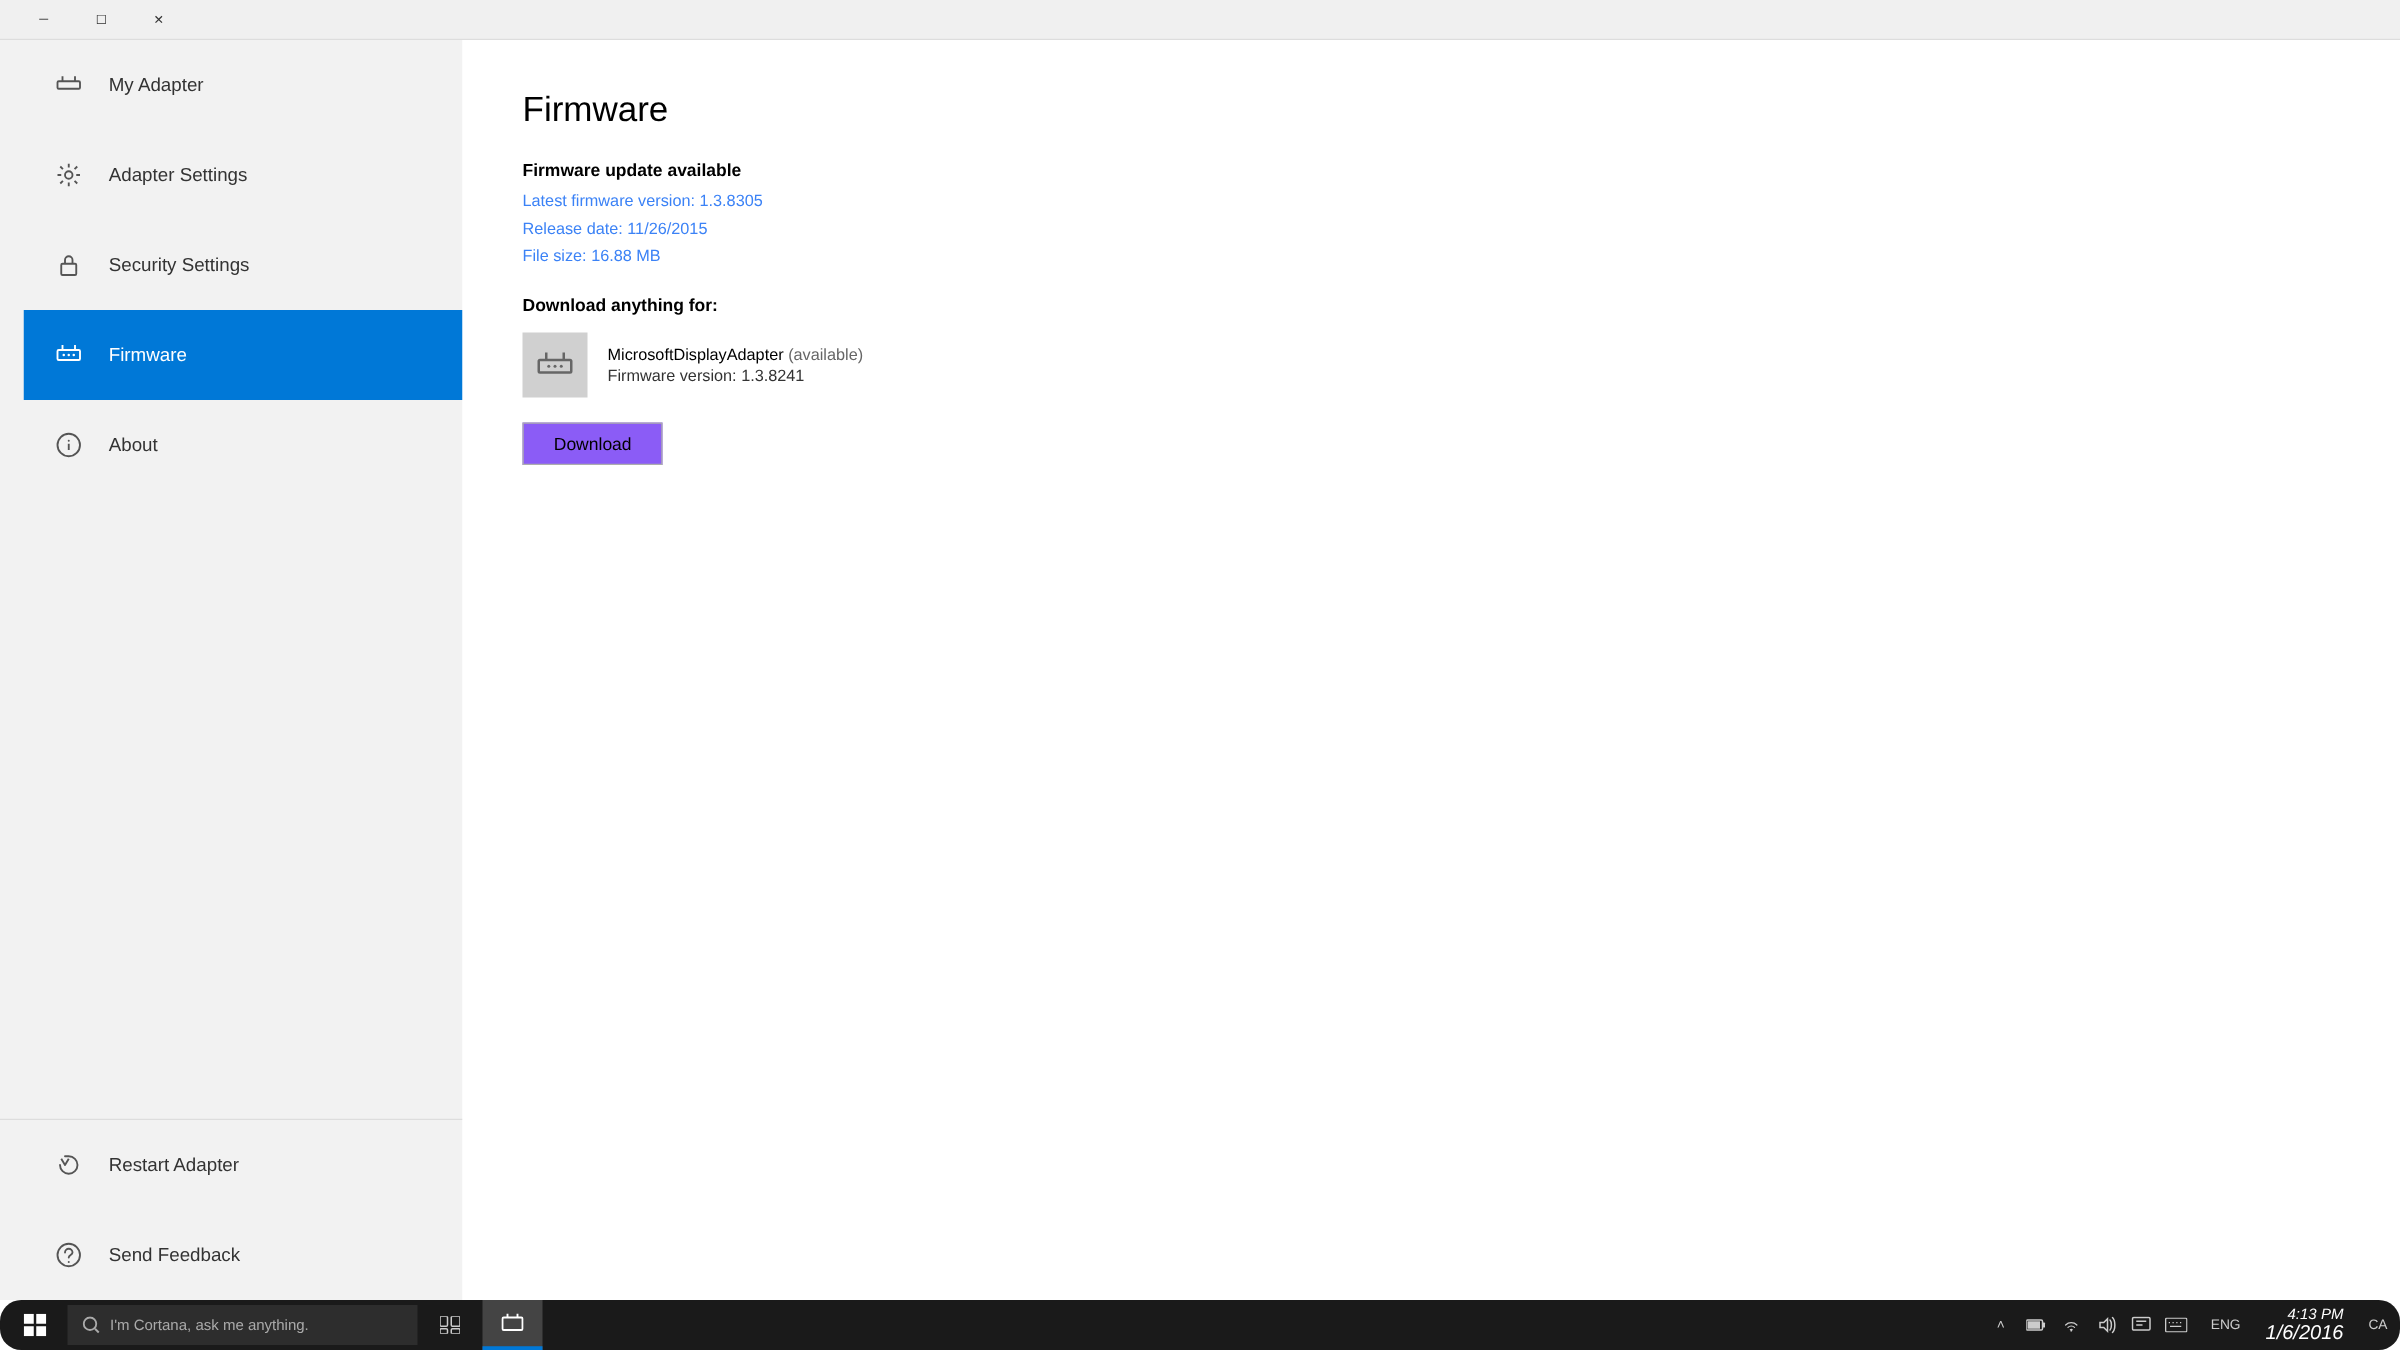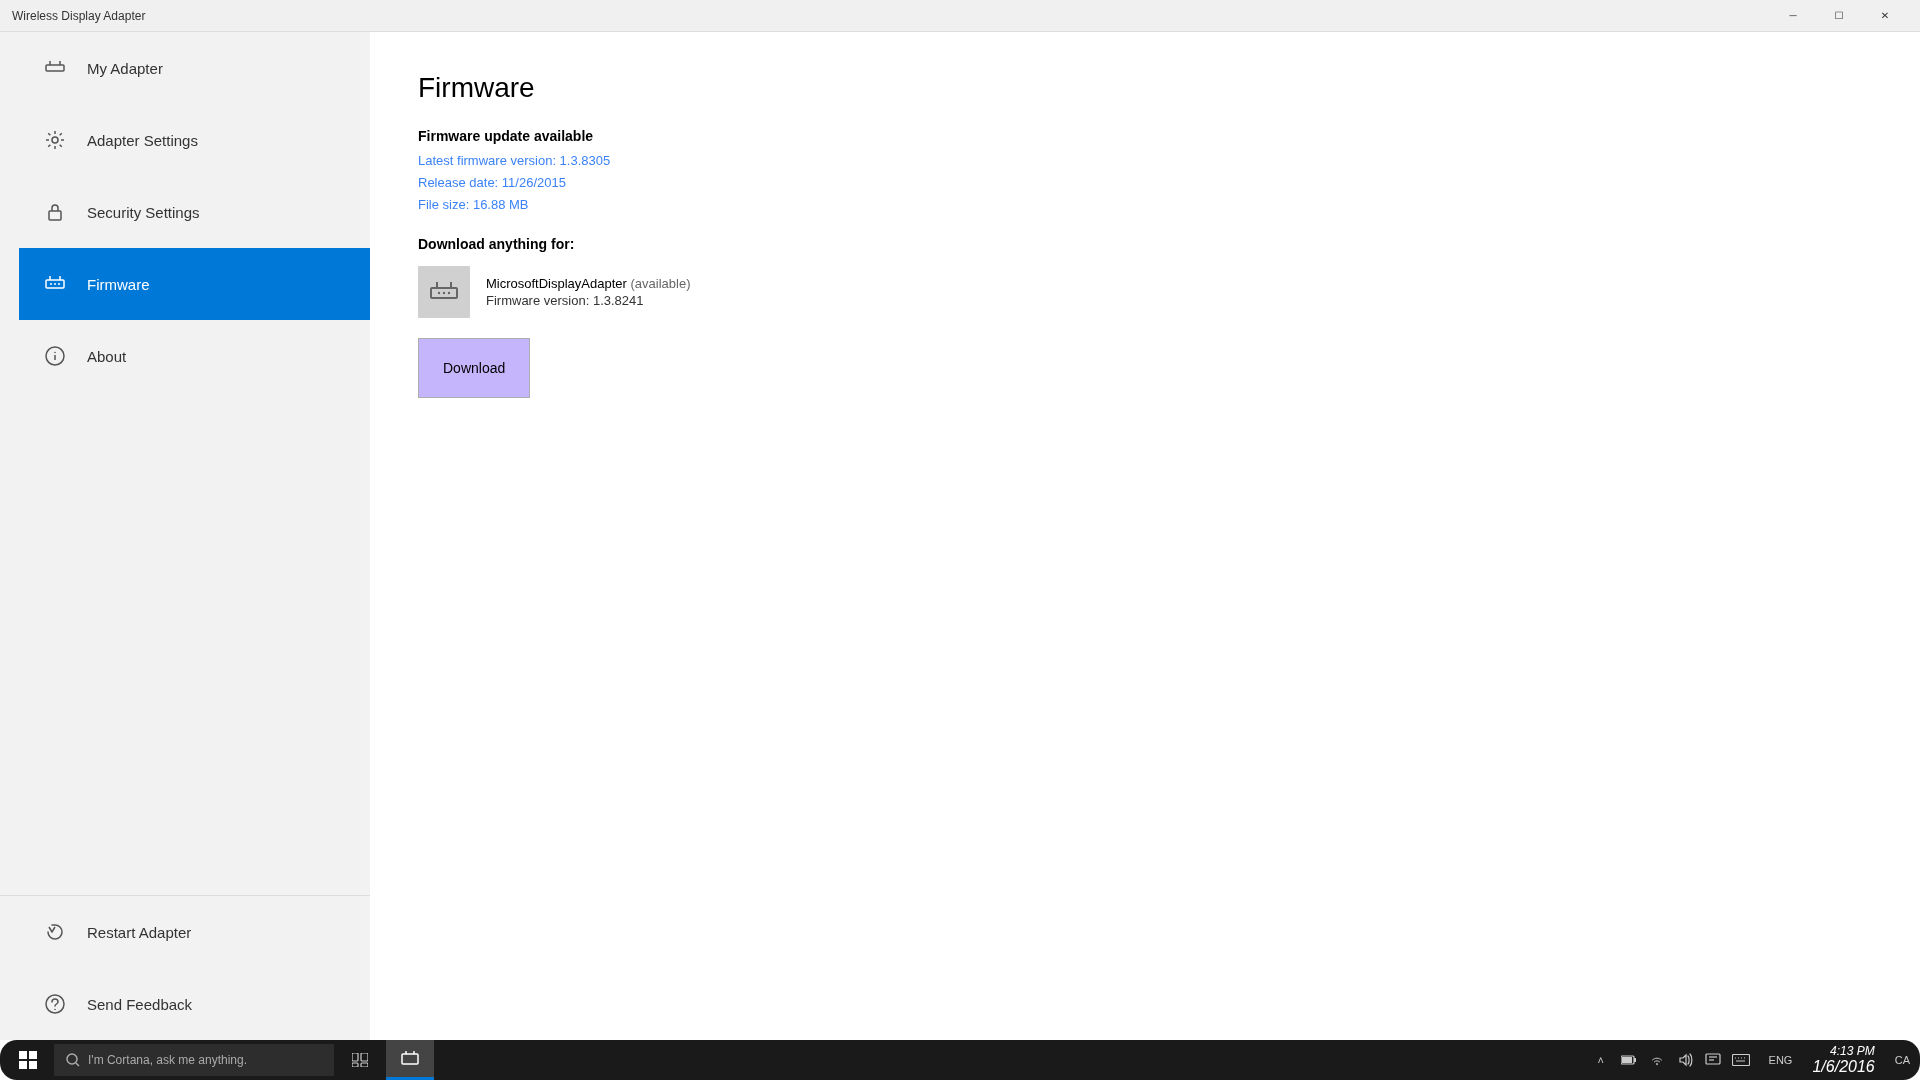--- a/index.html
+++ b/index.html
@@ -157,23 +157,23 @@
       color: #666;
       font-weight: 400;
     }
     .adapter-info .adapter-version {
       font-size: 13px;
       color: #333;
       margin-top: 2px;
     }
 
     .download-btn {
-      background: #c4b5fd;
+      background: #8b5cf6;
       border: 1px solid #adadad;
-      padding: 21px 24px;
+      padding: 8px 24px;
       font-size: 14px;
       cursor: pointer;
       color: #000;
     }
 
     
     .taskbar {
       height: 40px;
       background: #1a1a1a;
       display: flex;
@@ -270,21 +270,20 @@
       cursor: pointer;
     }
 
     
     svg { display: block; }
   </style>
 </head>
 <body>
 
 <div class="title-bar">
-  <span class="title-bar-text">Wireless Display Adapter</span>
   <div class="title-bar-controls">
     <button class="title-btn">─</button>
     <button class="title-btn">☐</button>
     <button class="title-btn close">✕</button>
   </div>
 </div>
 
 <div class="app-window">
 
   <div class="sidebar">

